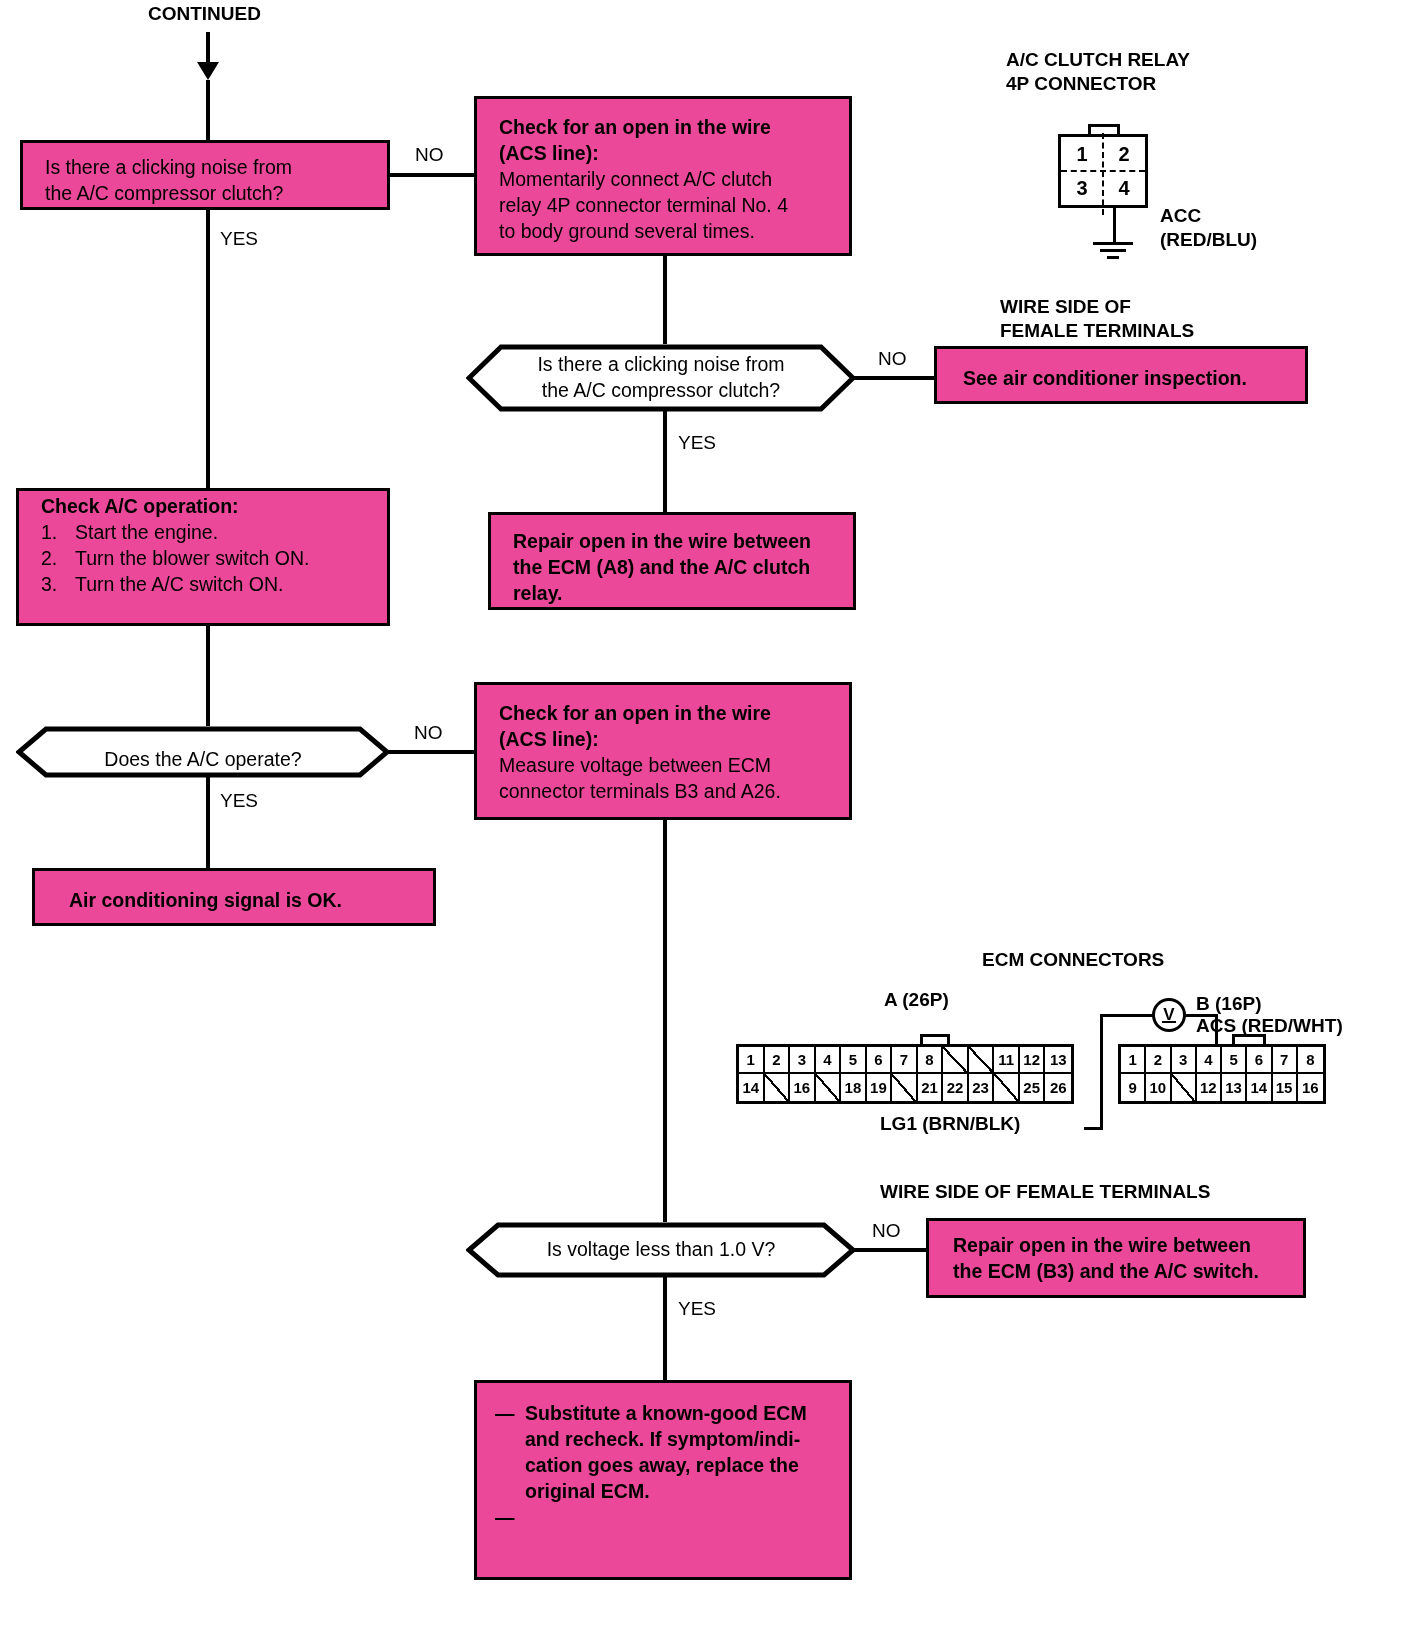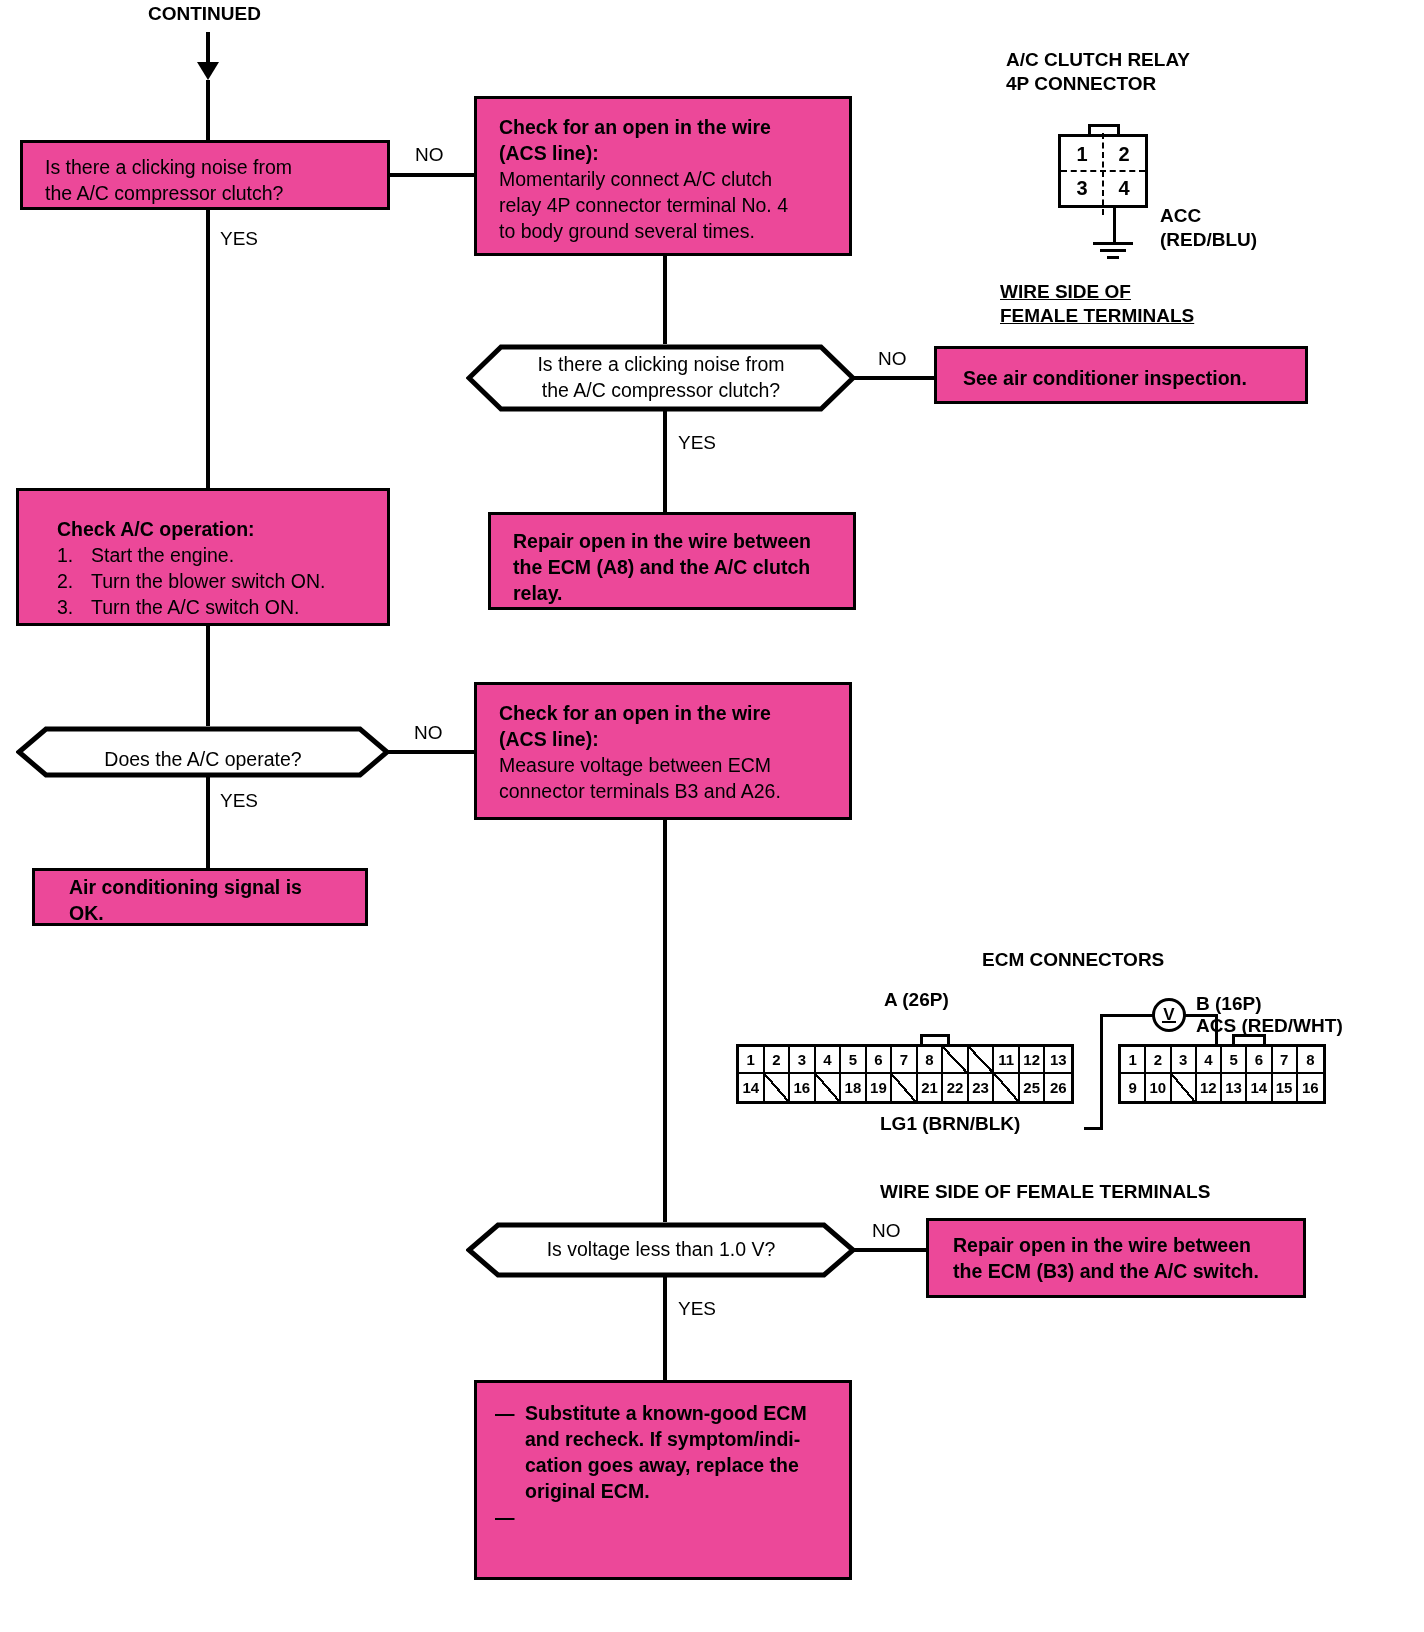--- a/index.html
+++ b/index.html
@@ -219,21 +219,21 @@
 
   <div class="box" style="left:488px; top:512px; width:368px; height:98px;">
     <div class="inner" style="padding:14px 22px;">
       <div class="b">Repair open in the wire between</div>
       <div class="b">the ECM (A8) and the A/C clutch</div>
       <div class="b">relay.</div>
     </div>
   </div>
 
   <div class="box" style="left:16px; top:488px; width:374px; height:138px;">
-    <div class="inner" style="padding:26px 22px;margin-left:16px;">
+    <div class="inner" style="padding:3px 22px;">
       <div class="b">Check A/C operation:</div>
       <ol class="steps">
         <li>
           <span class="num">1.</span>
           <span>Start the engine.</span>
         </li>
         <li>
           <span class="num">2.</span>
           <span>Turn the blower switch ON.</span>
         </li>
@@ -252,21 +252,21 @@
     </svg>
     <div class="hextxt" style="padding:0 40px;">
       <div>Does the A/C operate?</div>
     </div>
   </div>
   <div class="hline" style="left:386px; top:750px; width:88px;"></div>
   <div class="lbl" style="left:414px; top:722px;">NO</div>
   <div class="vline" style="left:206px; top:776px; height:92px;"></div>
   <div class="lbl" style="left:220px; top:790px;">YES</div>
 
-  <div class="box" style="left:32px; top:868px; width:336px; height:58px;">
+  <div class="box" style="left:32px; top:868px; width:404px; height:58px;">
     <div class="inner left-mid" style="padding:4px 34px;">
       <div class="b">Air conditioning signal is OK.</div>
     </div>
   </div>
 
   <div class="box" style="left:474px; top:682px; width:378px; height:138px;">
     <div class="inner" style="padding:16px 22px;">
       <div class="b">Check for an open in the wire</div>
       <div class="b">(ACS line):</div>
       <div>Measure voltage between ECM</div>
@@ -334,21 +334,21 @@
   <div class="gnd" style="position:absolute; left:1093px; top:242px; width:40px; height:18px;">
     <span style="top:0; width:40px;"></span>
     <span style="top:7px; width:26px;"></span>
     <span style="top:14px; width:12px;"></span>
   </div>
   <div class="caps" style="left:1160px; top:204px;">
     <div>ACC</div>
     <div>(RED/BLU)</div>
   </div>
 
-  <div class="caps" style="left:1000px; top:280px;text-decoration:underline;">
+  <div class="caps" style="left:1000px; top:295px;">
     <div>WIRE SIDE OF</div>
     <div>FEMALE TERMINALS</div>
   </div>
 
   <div class="caps" style="left:982px; top:948px;">ECM CONNECTORS</div>
 
   <div class="caps" style="left:884px; top:988px;">A (26P)</div>
   <div class="caps" style="left:1196px; top:992px;">B (16P)</div>
   <div class="caps" style="left:1196px; top:1014px;">ACS (RED/WHT)</div>
 

